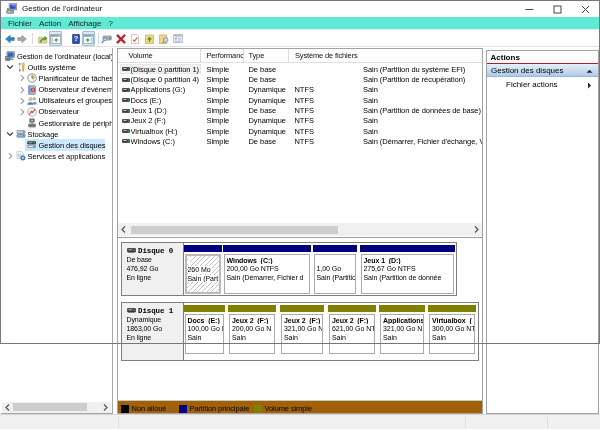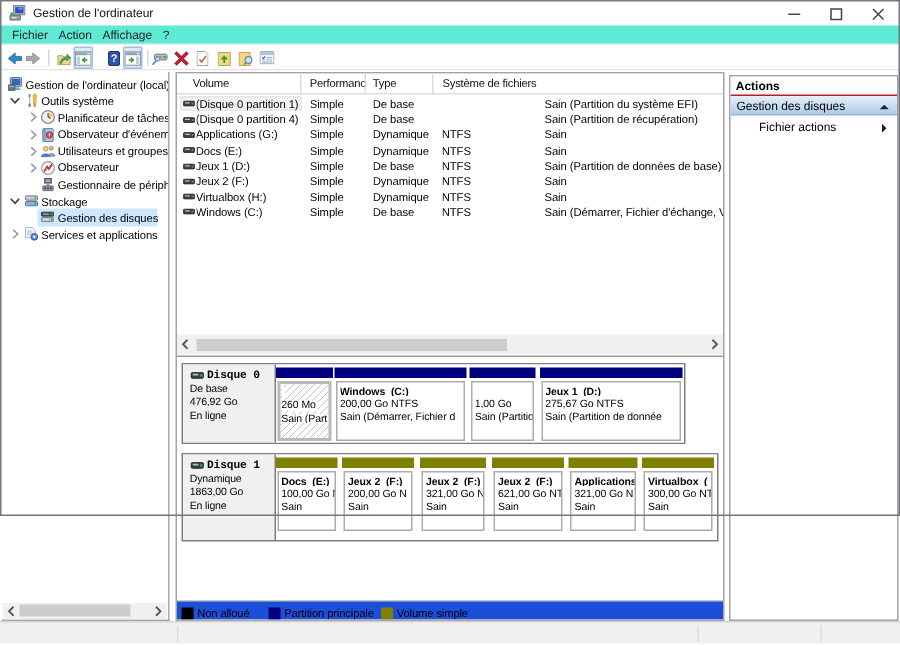--- a/index.html
+++ b/index.html
@@ -71,21 +71,21 @@
 .part { position:absolute; top:1.5px; height:49.5px; display:flex; flex-direction:column; }
 .part-strip { height:7.5px; flex:none; }
 .part-body { flex:1; margin:2px 1px 0 1px; border:1px solid #ababab; background:#fff; padding:0.5px 0 0 2px; overflow:hidden; }
 .pb-line { font-size:7px; line-height:8.8px; white-space:pre; letter-spacing:-0.05px; }
 .part-body.hatched { border:2px solid #b9b9b9; margin-left:1px; margin-right:1px;
   background:repeating-linear-gradient(135deg,#fff 0 2.6px,#c3c3c3 2.6px 3.3px); padding-top:0; padding-left:1px; }
 .part-body.hatched .pb-line { display:inline-block; background:#fff; padding-right:1px; }
 .part-body.hatched .pb-wrap { display:block; }
 
 
-.legend { position:absolute; left:0; right:0; bottom:0; height:13px; background:#1d4ed8; border-top:1px solid #c9c9c9; }
+.legend { position:absolute; left:0; right:0; bottom:0; height:13px; background:#a16207; border-top:1px solid #c9c9c9; }
 .leg-item { position:absolute; top:3px; display:flex; align-items:center; }
 .leg-sq { width:8px; height:8px; flex:none; }
 .leg-txt { font-size:7.5px; margin-left:2.5px; white-space:nowrap; letter-spacing:-0.1px; }
 
 
 .act-header { height:13px; line-height:13px; font-weight:bold; font-size:8px; padding-left:3.5px; border-bottom:1px solid #b91c1c; background:#fdfdfd; }
 .act-group { position:relative; height:13.5px; line-height:13.5px; font-size:8px; padding-left:4px;
   background:linear-gradient(#e6f0fa,#aecbe8); border-bottom:1px solid #9ab6d2; }
 .act-item { position:relative; height:14px; line-height:14px; font-size:8px; padding-left:19px; margin-top:1px; }
 .act-arrow { position:absolute; right:5px; top:4px; width:7px; height:7px; }

